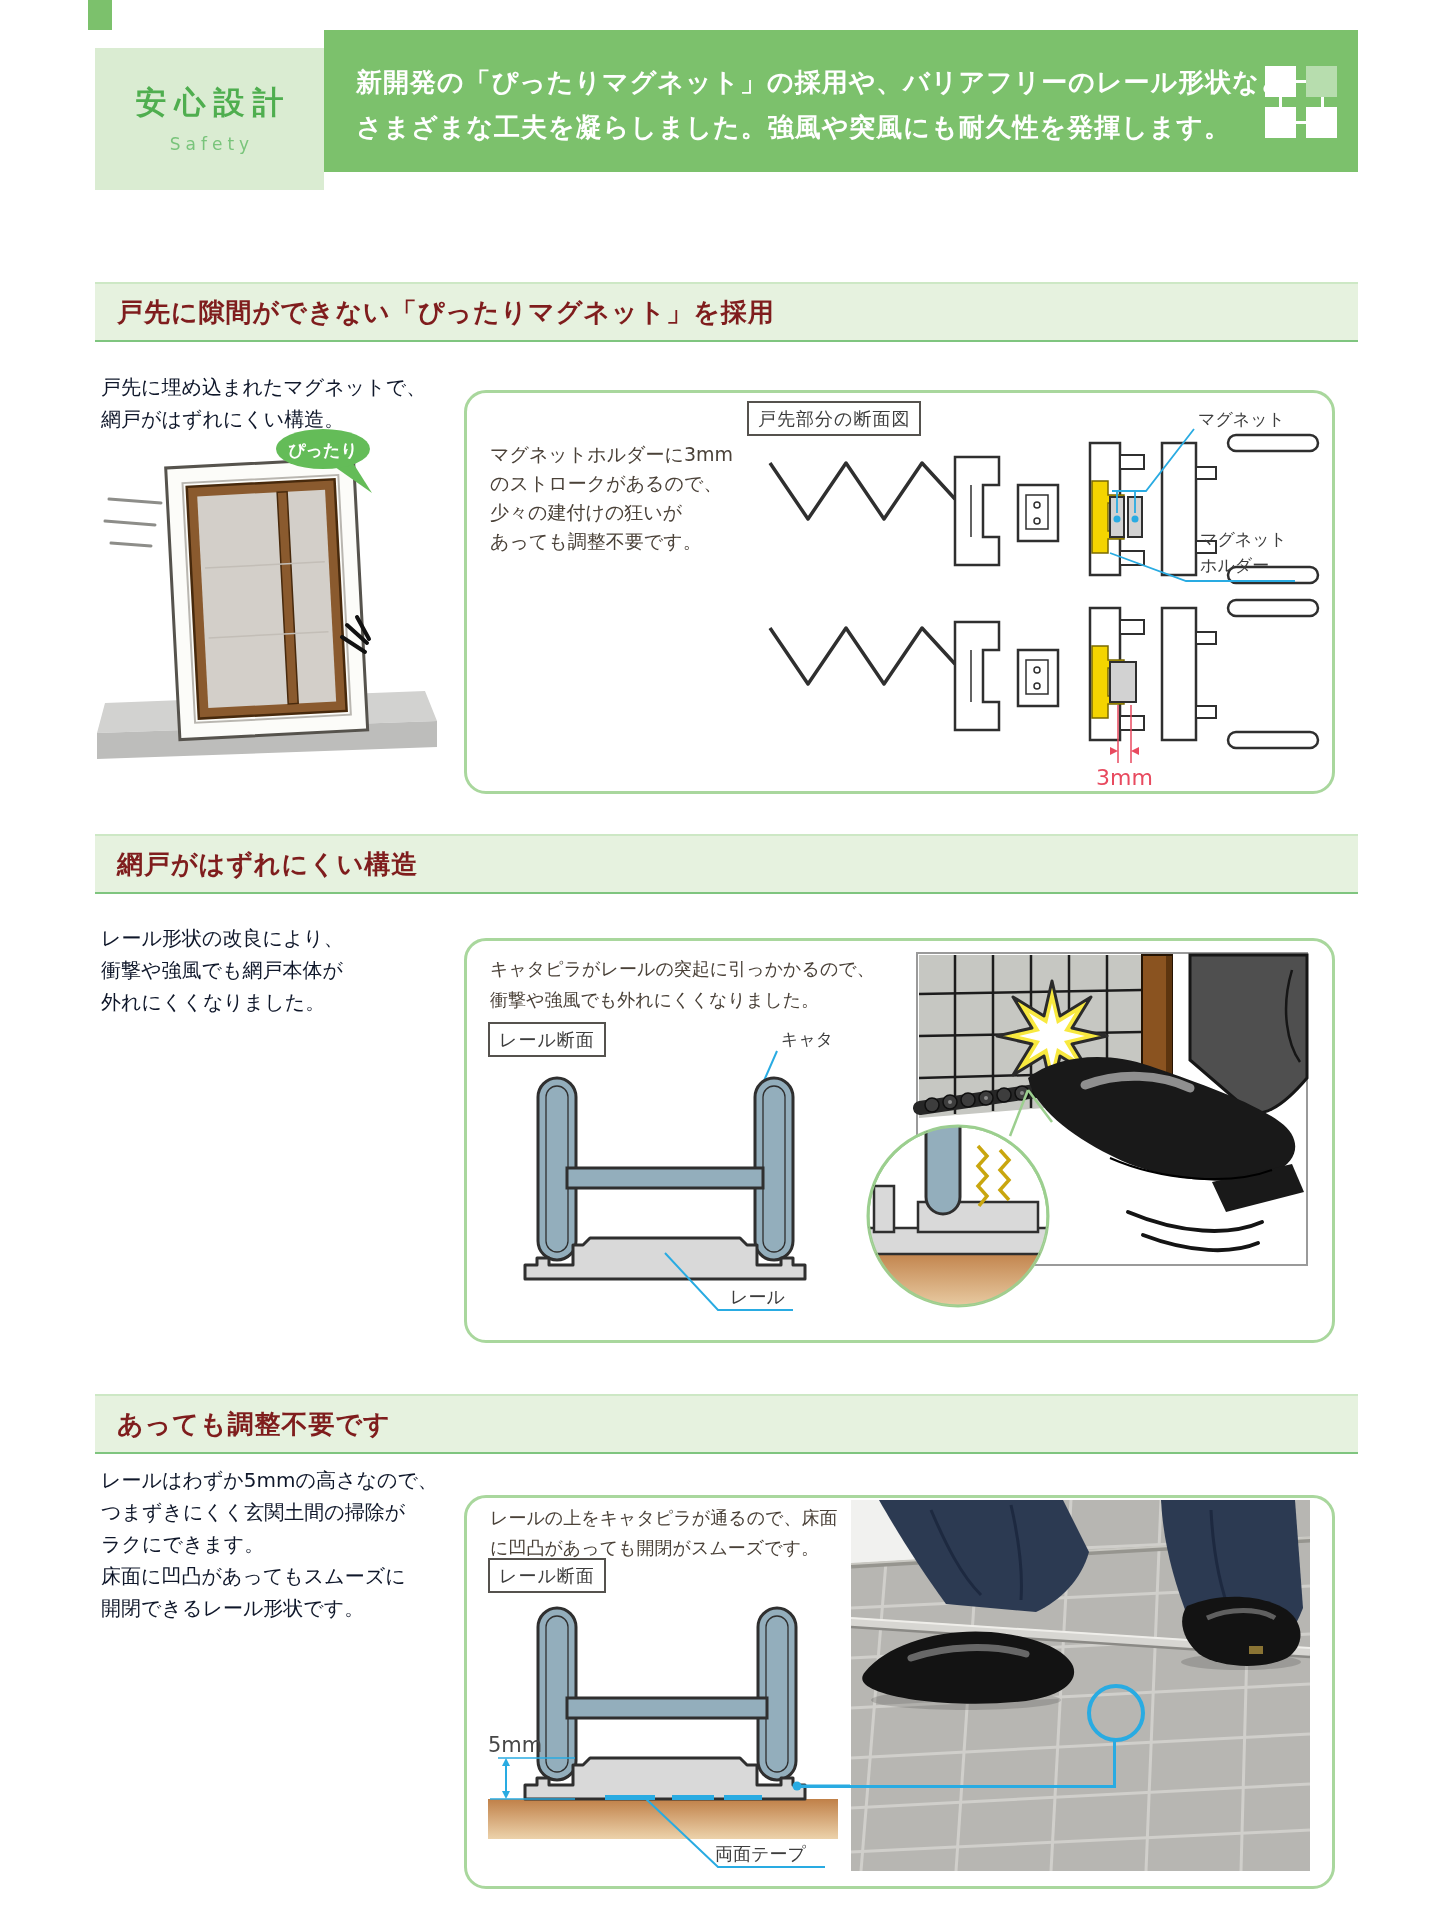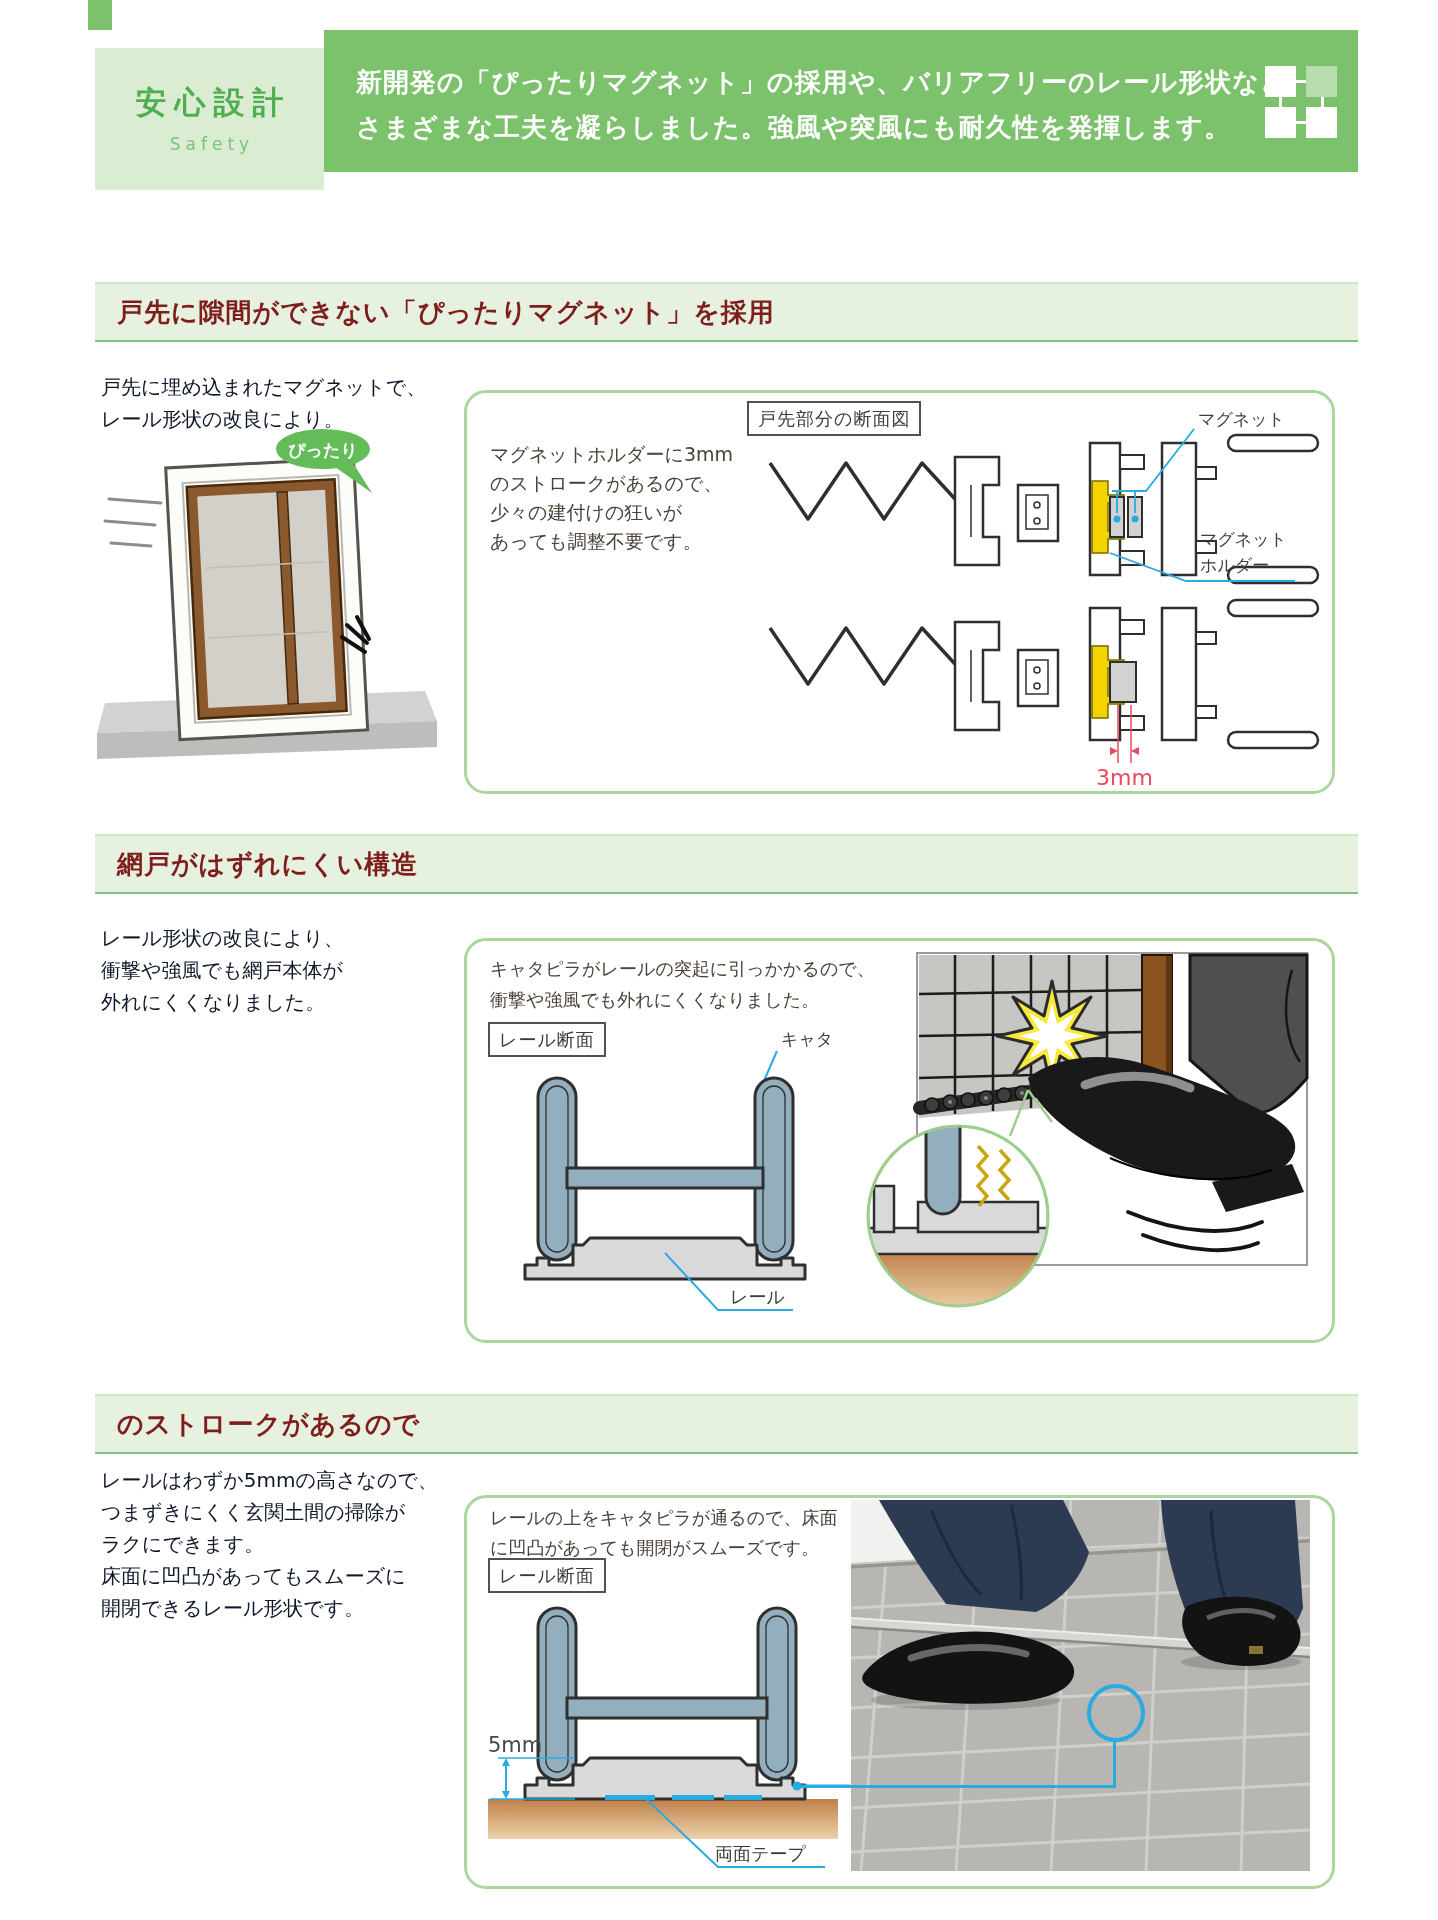--- a/index.html
+++ b/index.html
@@ -57,21 +57,21 @@
       <div class="ln" style="left:31px;top:55px;width:10px;height:3px;"></div>
     </div>
   </div>
 
   <div class="abs sec-bar" style="top:282px;">
     <span>戸先に隙間ができない「ぴったりマグネット」を採用</span>
   </div>
 
   <div class="abs lead" style="top:371px;">
     <div>戸先に埋め込まれたマグネットで、</div>
-    <div>レール形状の改良により。</div>
+    <div>網戸がはずれにくい構造。</div>
   </div>
 
   <svg class="abs" style="left:95px;top:415px;" width="370" height="370" viewBox="0 0 370 370">
 
     <polygon points="10,288 330,276 342,306 2,318" fill="#d2d2d0"></polygon>
     <polygon points="2,318 342,306 342,332 2,344" fill="#bdbdbb"></polygon>
 
     <g stroke="#8d8d89" stroke-width="3" stroke-linecap="round">
       <line x1="14" y1="84" x2="66" y2="88"></line>
         <line x1="10" y1="106" x2="60" y2="110"></line>
@@ -260,21 +260,21 @@
       <rect x="14" y="236" width="20" height="46" fill="#d9d9d9" stroke="#2f2f2f" stroke-width="2.5"></rect>
       <rect x="58" y="252" width="120" height="30" fill="#d9d9d9" stroke="#2f2f2f" stroke-width="2.5"></rect>
       <rect x="66" y="160" width="34" height="104" rx="17" fill="#93aebc" stroke="#2f2f2f" stroke-width="3"></rect>
       <polyline points="118,196 127,206 118,216 127,226 118,236 127,246 119,256" fill="none" stroke="#c9a60f" stroke-width="3.5"></polyline>
       <polyline points="140,200 149,210 140,220 149,230 140,240 149,250" fill="none" stroke="#c9a60f" stroke-width="3.5"></polyline>
       <circle cx="98" cy="266" r="90" fill="none" stroke="#9ccf8f" stroke-width="3"></circle>
     </g>
   </svg>
 
   <div class="abs sec-bar" style="top:1394px;">
-    <span>のストロークがあるので</span>
+    <span>あっても調整不要です</span>
   </div>
 
   <div class="abs lead" style="top:1464px;">
     <div>レールはわずか5mmの高さなので、</div>
     <div>つまずきにくく玄関土間の掃除が</div>
     <div>ラクにできます。</div>
     <div>床面に凹凸があってもスムーズに</div>
     <div>開閉できるレール形状です。</div>
   </div>
 

